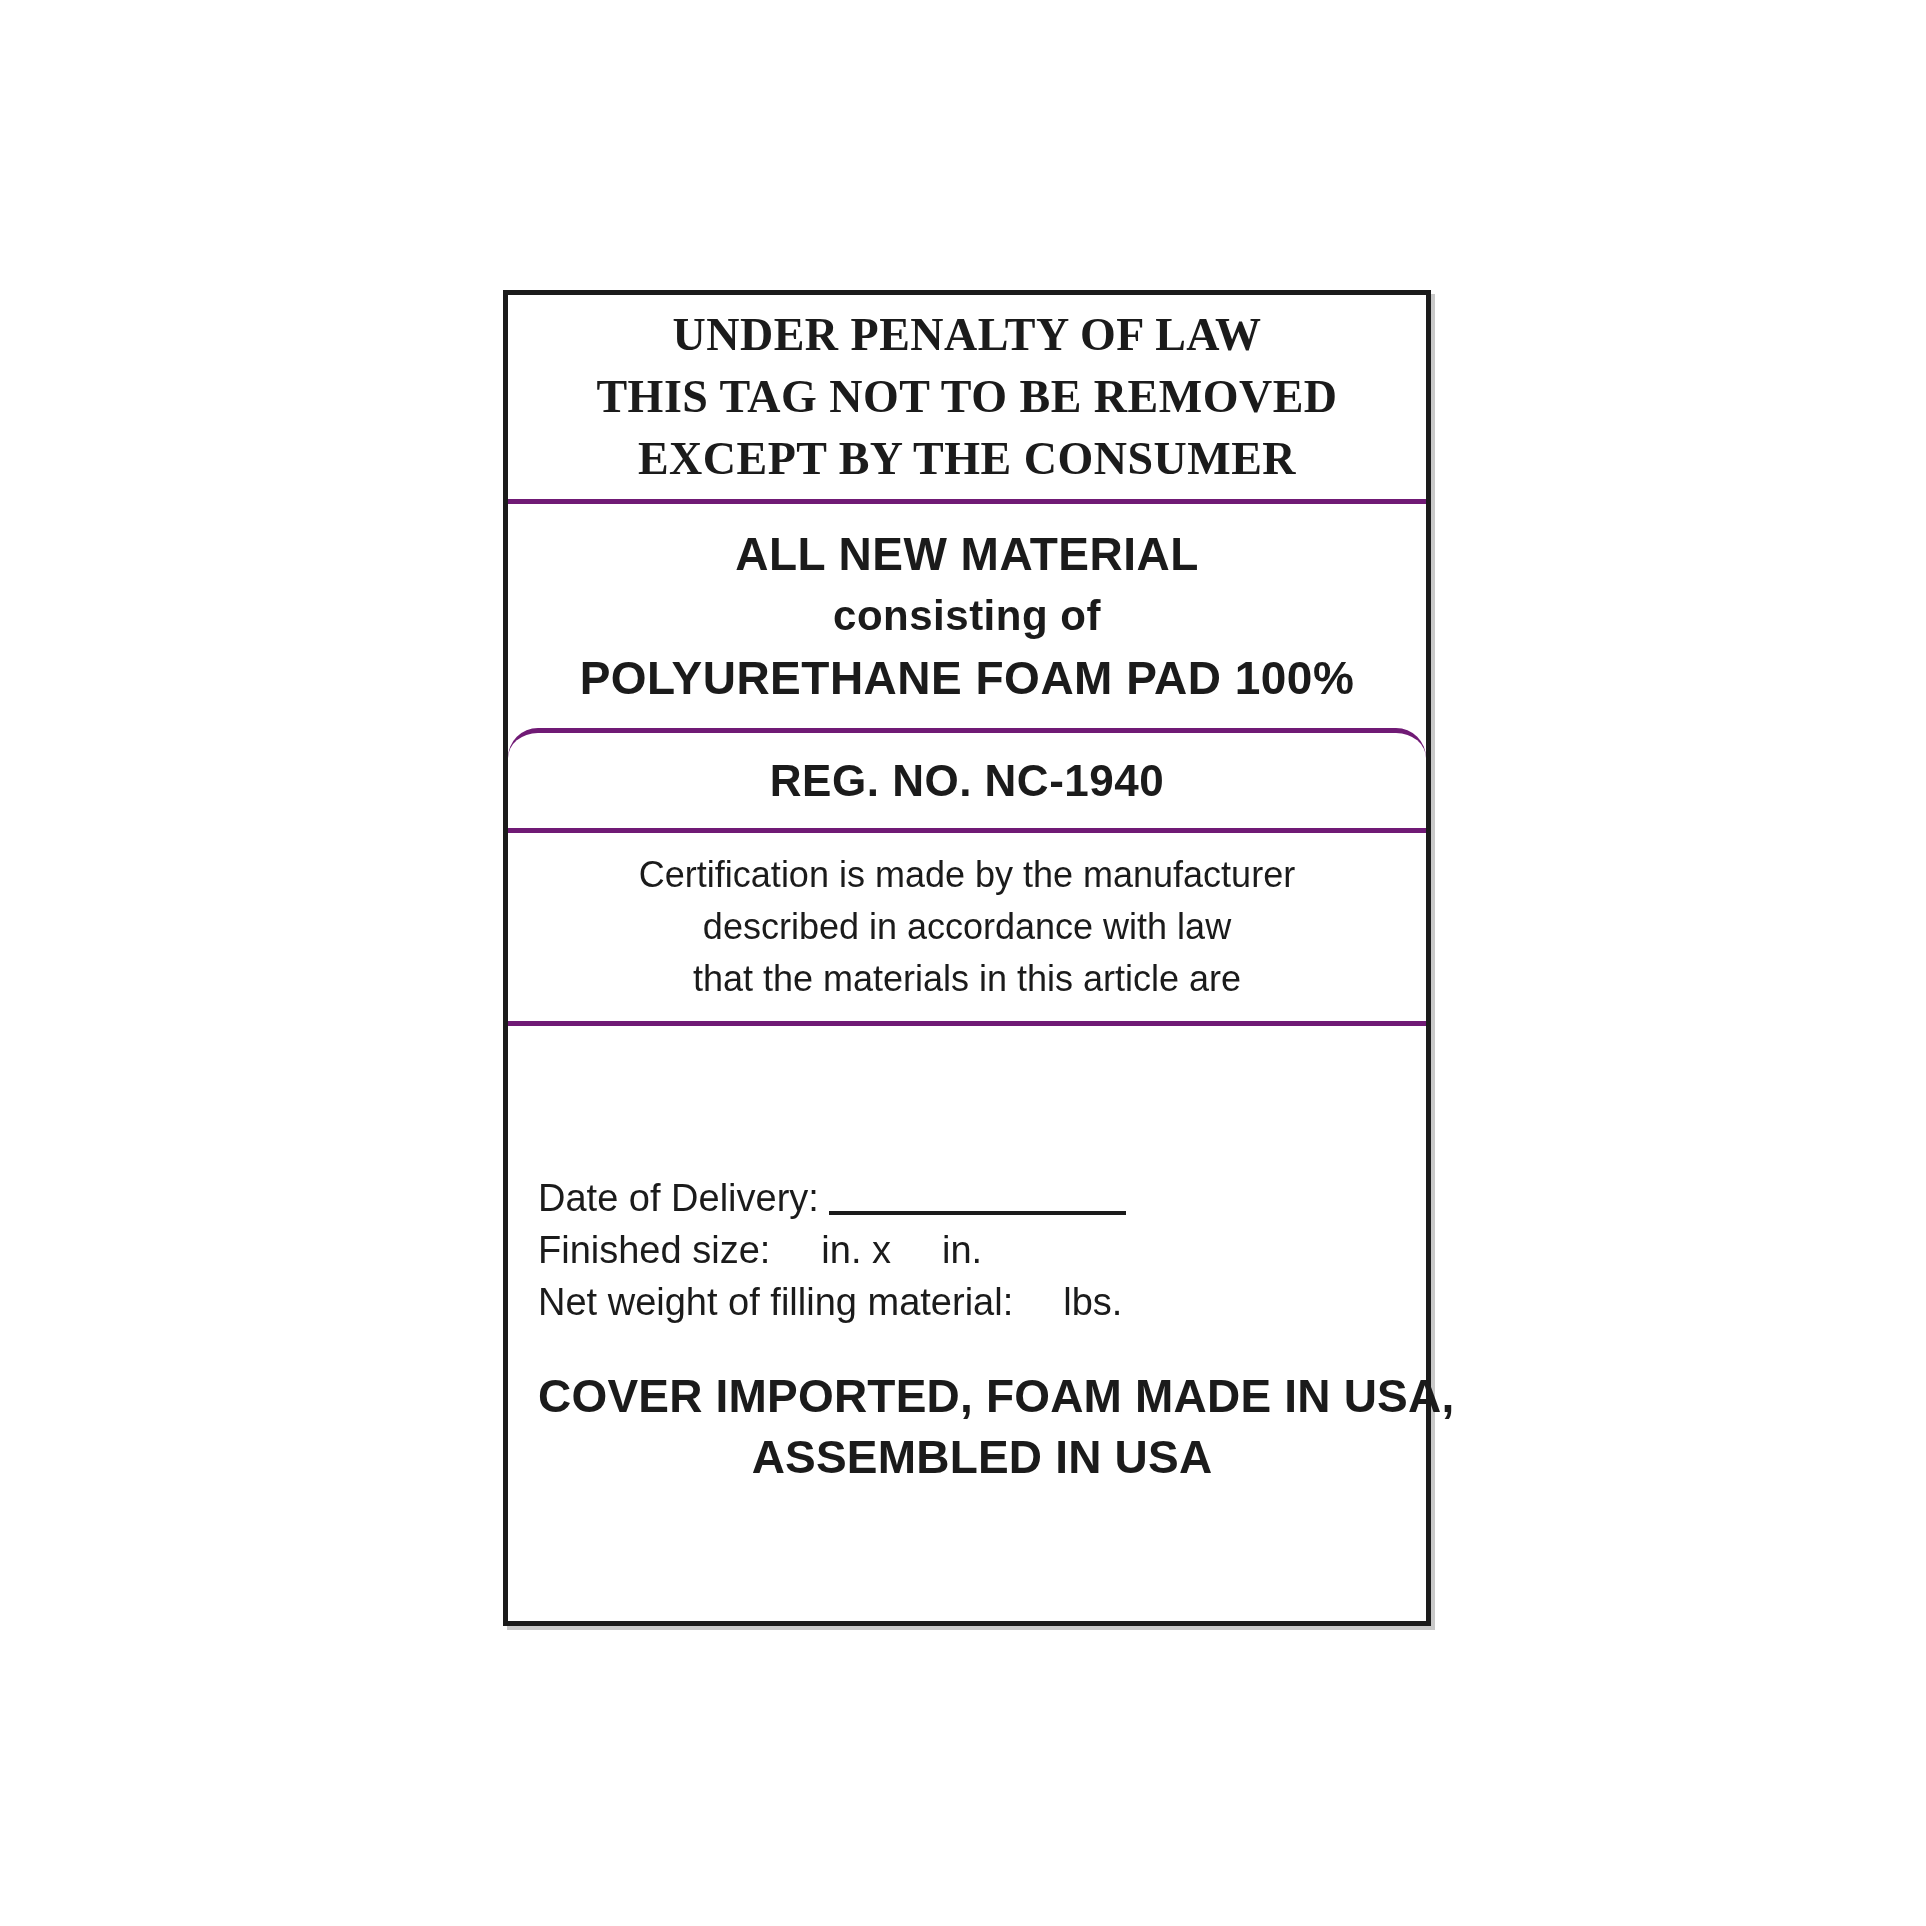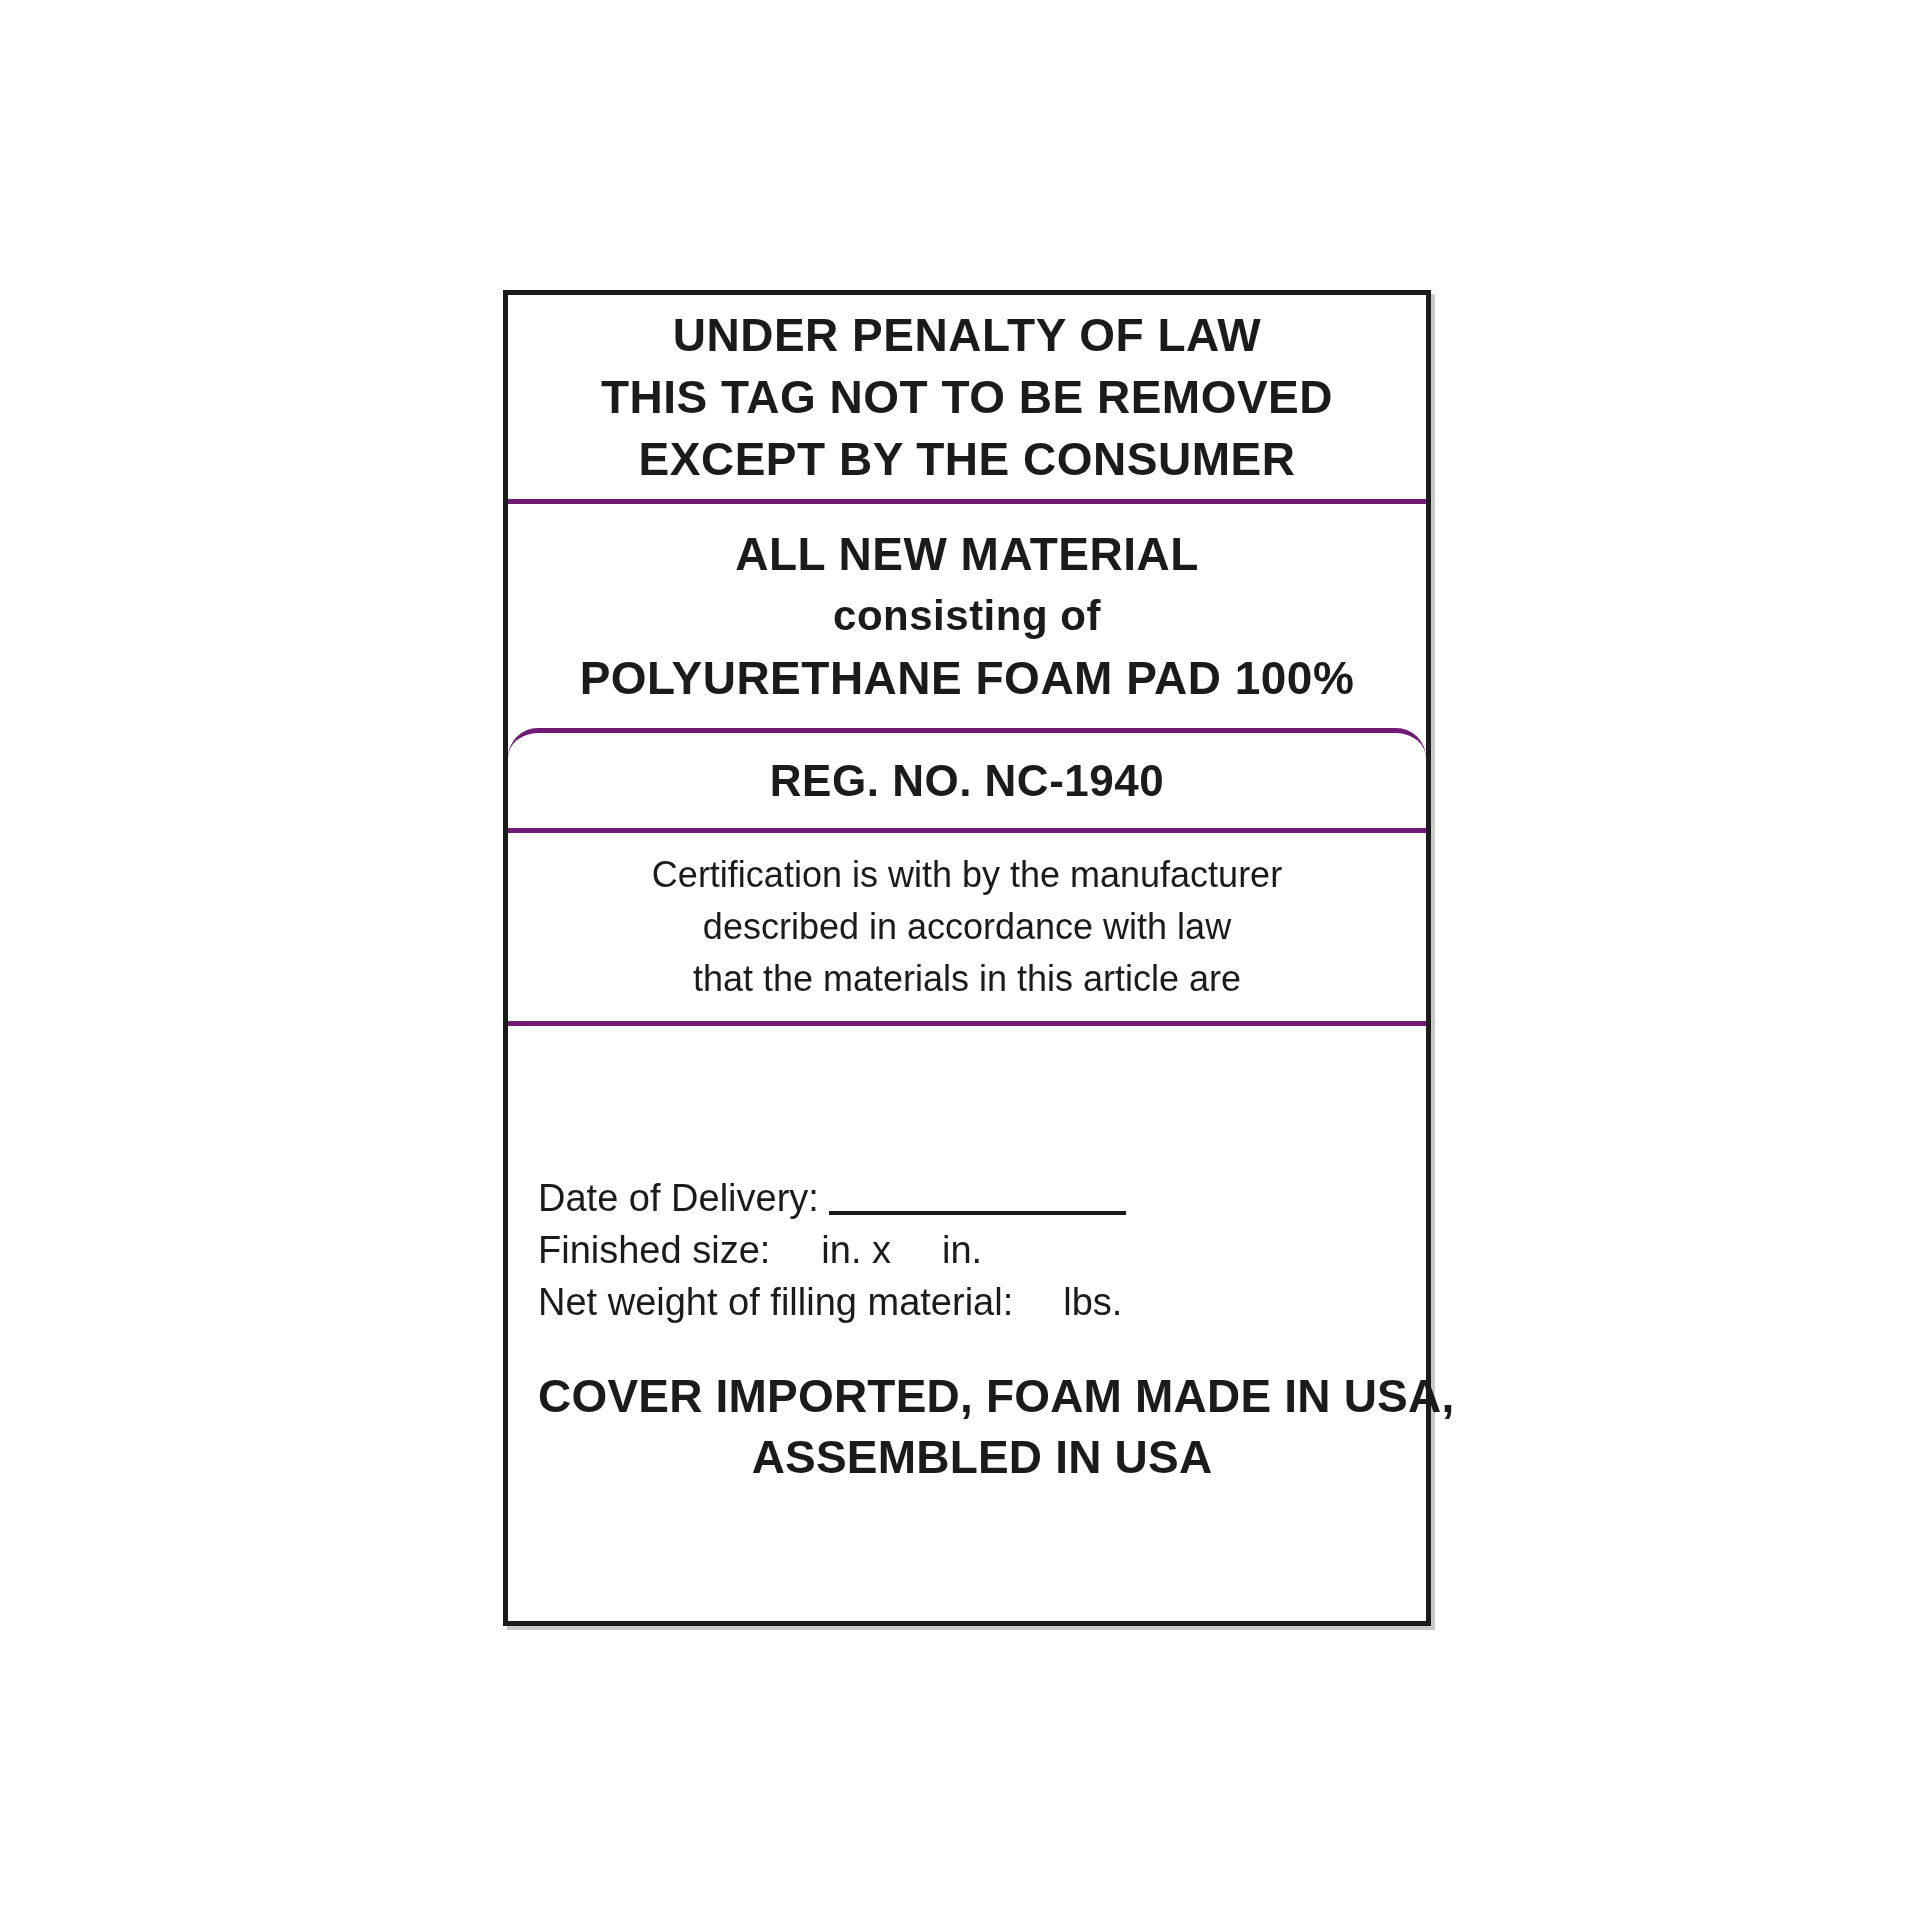--- a/index.html
+++ b/index.html
@@ -36,21 +36,21 @@
   .sec {
     display: flex;
     flex-direction: column;
     justify-content: center;
     align-items: center;
     text-align: center;
     width: 100%;
   }
   .sec + .sec { border-top: 5px solid #701a75; }
 
-  .sec-penalty      { height: 204px; }
+  .sec-penalty      { height: 204px; font-family: Liberation Serif, serif; }
   .sec-material     { height: 229px; }
   .sec-registration { height: 100px; border-radius: 30px; }
   .sec-cert         { height: 193px; }
   .sec-madeby       { height: 267px; }
   .sec-fillin       { flex: 1; align-items: stretch; text-align: left; padding: 12px 0 0 30px; }
 
   .line-bold-xl {
     font-weight: bold;
     font-size: 46px;
     line-height: 62px;
@@ -134,21 +134,21 @@
       <div class="line-bold-xl">ALL NEW MATERIAL</div>
       <div class="line-bold-md">consisting of</div>
       <div class="line-bold-xl">POLYURETHANE FOAM PAD 100%</div>
     </section>
 
     <section class="sec sec-registration">
       <div class="line-reg">REG. NO. NC-1940</div>
     </section>
 
     <section class="sec sec-cert">
-      <div class="line-cert">Certification is with by the manufacturer</div>
+      <div class="line-cert">Certification is made by the manufacturer</div>
       <div class="line-cert">described in accordance with law</div>
       <div class="line-cert">that the materials in this article are</div>
     </section>
 
 
     <section class="sec sec-fillin">
       <div class="fill-line">
         <span>Date of Delivery:</span><span class="blank-rule"></span>
       </div>
       <div class="fill-line">

